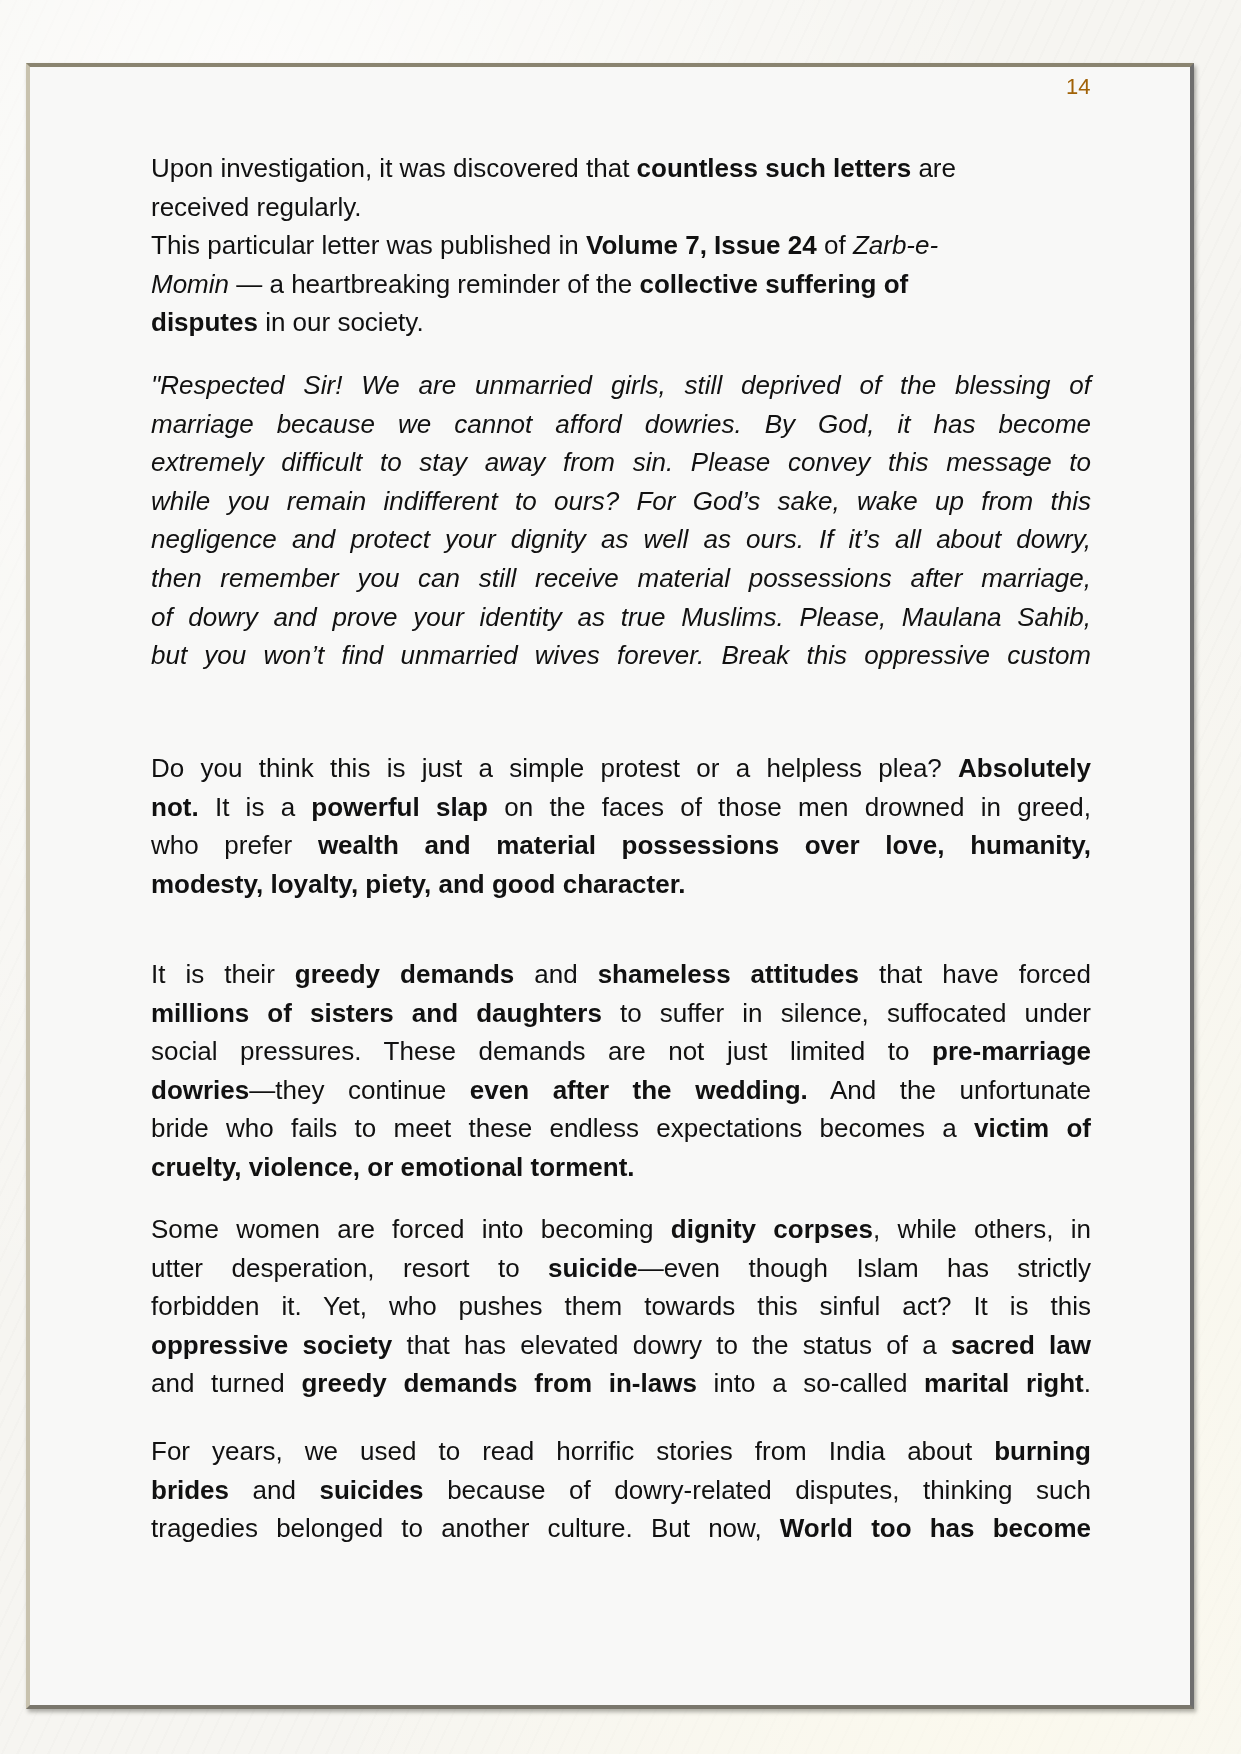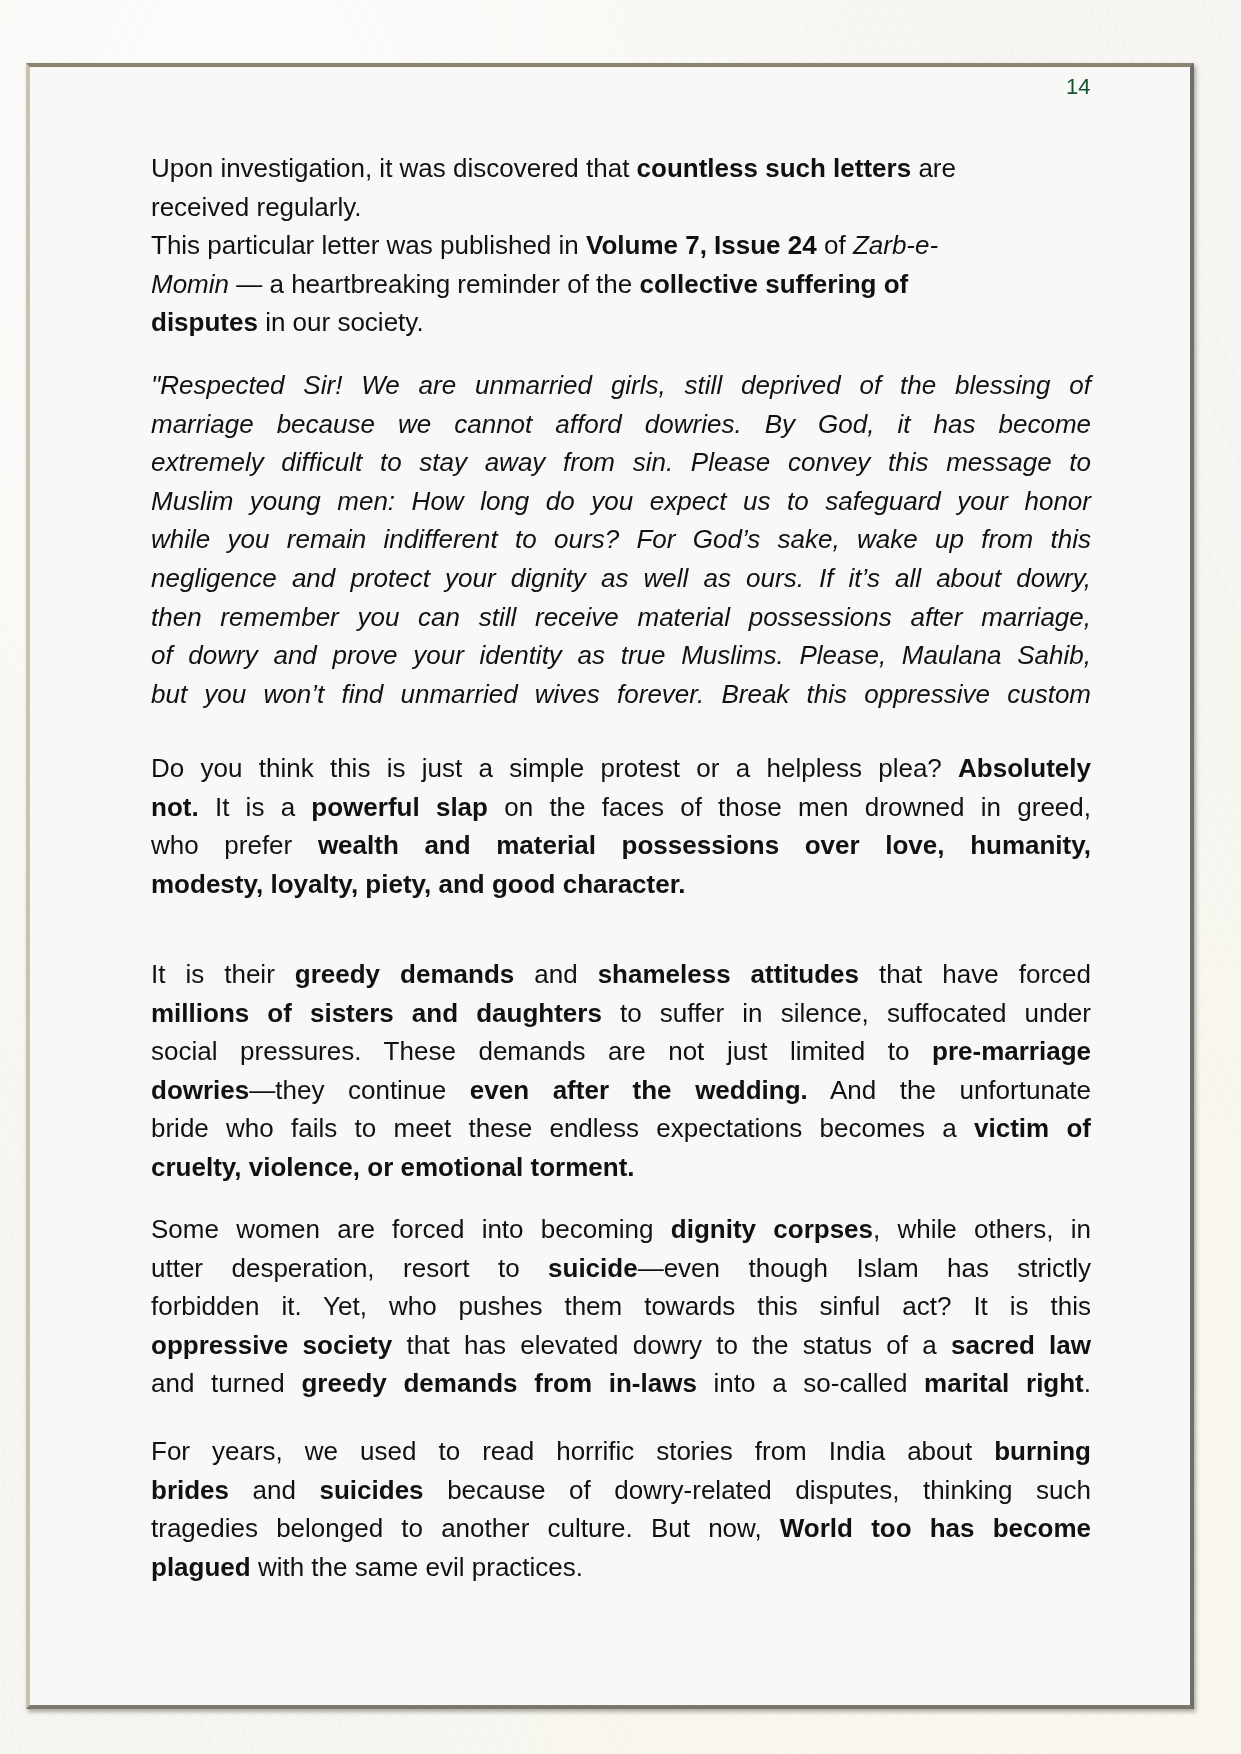--- a/index.html
+++ b/index.html
@@ -17,21 +17,21 @@
     position: absolute; left: 26px; top: 63px; width: 1160px; height: 1638px;
     background: #f8f8f7;
     border-top: 4px solid #8a8470;
     border-left: 4px solid #c8c2ae;
     border-right: 4px solid #6e6e6e;
     border-bottom: 4px solid #7a776c;
     box-shadow: 2px 3px 4px rgba(80,80,70,0.45);
   }
   .page-number {
     position: absolute; left: 1066px; top: 74px;
-    font-size: 22px; color: #14532d; line-height: 26px;
+    font-size: 22px; color: #a16207; line-height: 26px;
   }
   .para { position: absolute; left: 151px; width: 940px; }
   .line {
     display: block; height: 38.6px; line-height: 38.6px;
     font-size: 26px; white-space: nowrap;
     text-align: justify; text-align-last: justify;
   }
   .line.last { text-align: left; text-align-last: left; }
   .b { font-weight: bold; }
   .i { font-style: italic; }
@@ -47,21 +47,20 @@
     <span class="line last"><span>Upon investigation, it was discovered that </span><span class="b">countless such letters</span><span> are</span></span>
     <span class="line last"><span>received regularly.</span></span>
     <span class="line last"><span> This particular letter was published in </span><span class="b">Volume 7, Issue 24</span><span> of </span><span class="i">Zarb-e-</span></span>
     <span class="line last"><span class="i">Momin</span><span> — a heartbreaking reminder of the </span><span class="b">collective suffering of</span></span>
     <span class="line last"><span class="b">disputes</span><span> in our society.</span></span>
   </div>
 <div class="para quote" style="top:366px;">
     <span class="line"><span>"Respected Sir! We are unmarried girls, still deprived of the blessing of</span></span>
     <span class="line"><span>marriage because we cannot afford dowries. By God, it has become</span></span>
     <span class="line"><span>extremely difficult to stay away from sin. Please convey this message to</span></span>
-    <span class="line"><span>Muslim young men: How long do you expect us to safeguard your honor</span></span>
     <span class="line"><span>while you remain indifferent to ours? For God’s sake, wake up from this</span></span>
     <span class="line"><span>negligence and protect your dignity as well as ours. If it’s all about dowry,</span></span>
     <span class="line"><span>then remember you can still receive material possessions after marriage,</span></span>
     <span class="line"><span>of dowry and prove your identity as true Muslims. Please, Maulana Sahib,</span></span>
     <span class="line"><span>but you won’t find unmarried wives forever. Break this oppressive custom</span></span>
   </div>
 <div class="para" style="top:749px;">
     <span class="line"><span>Do you think this is just a simple protest or a helpless plea? </span><span class="b">Absolutely</span></span>
     <span class="line"><span class="b">not.</span><span> It is a </span><span class="b">powerful slap</span><span> on the faces of those men drowned in greed,</span></span>
     <span class="line"><span>who prefer </span><span class="b">wealth and material possessions over love, humanity,</span></span>
@@ -79,14 +78,13 @@
     <span class="line"><span>Some women are forced into becoming </span><span class="b">dignity corpses</span><span>, while others, in</span></span>
     <span class="line"><span>utter desperation, resort to </span><span class="b">suicide</span><span>—even though Islam has strictly</span></span>
     <span class="line"><span>forbidden it. Yet, who pushes them towards this sinful act? It is this</span></span>
     <span class="line"><span class="b">oppressive society</span><span> that has elevated dowry to the status of a </span><span class="b">sacred law</span></span>
     <span class="line"><span>and turned </span><span class="b">greedy demands from in-laws</span><span> into a so-called </span><span class="b">marital right</span><span>.</span></span>
   </div>
 <div class="para" style="top:1432px;">
     <span class="line"><span>For years, we used to read horrific stories from India about </span><span class="b">burning</span></span>
     <span class="line"><span class="b">brides</span><span> and </span><span class="b">suicides</span><span> because of dowry-related disputes, thinking such</span></span>
     <span class="line"><span>tragedies belonged to another culture. But now, </span><span class="b">World too has become</span></span>
-    <span class="line last"><span class="b">plagued</span><span> with the same evil practices.</span></span>
   </div>
 
 </body></html>

